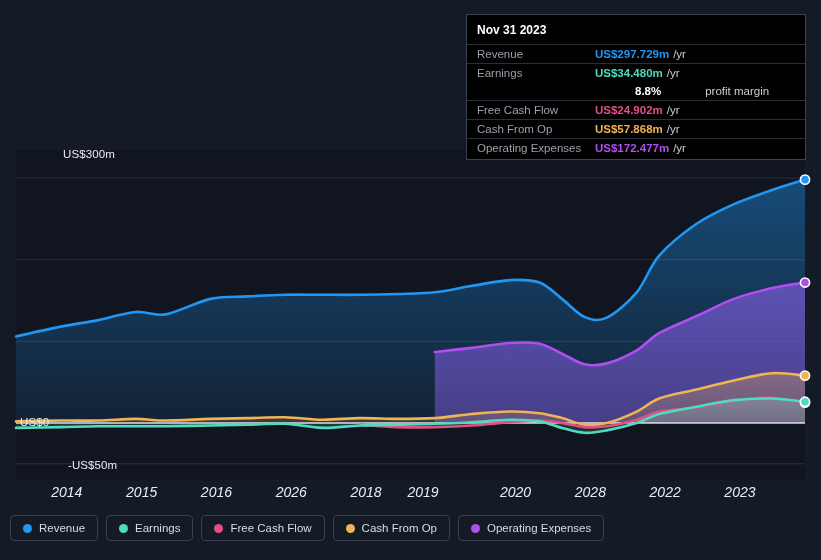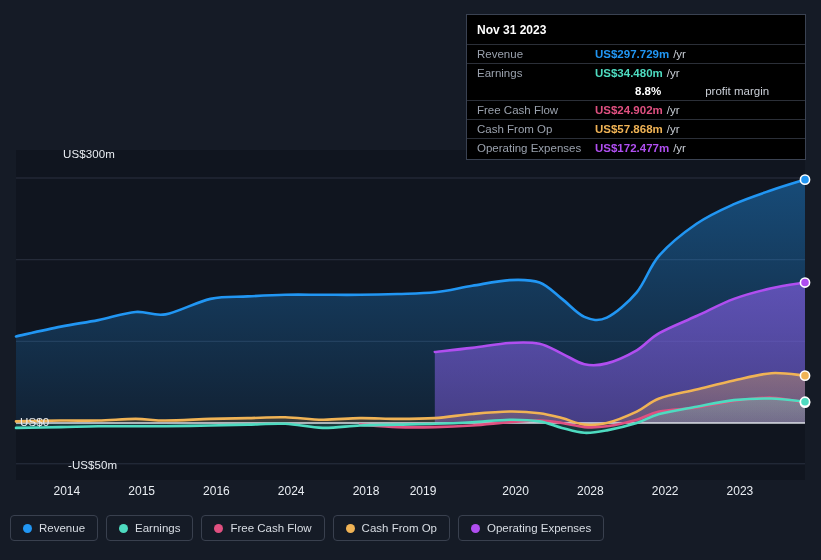--- a/index.html
+++ b/index.html
@@ -34,22 +34,23 @@
   
   #xaxis {
     position: absolute;
     left: 0; top: 484px;
     width: 821px; height: 18px;
   }
   .xlab {
     position: absolute;
     transform: translateX(-50%);
     color: #e9edf2;
-    font-size: 12px;
-    white-space: nowrap;
+    font-size: 14px;
+    white-space: nowrap;
+    font-style: italic;
   }
 
   
   #tooltip {
     position: absolute;
     left: 466px; top: 14px;
     width: 340px;
     background: #000;
     border: 1px solid #3a4252;
     padding: 6px 0 2px 0;
@@ -161,21 +162,21 @@
     </div>
 
   <div class="ylab" id="ylab-300">US$300m</div>
   <div class="ylab" id="ylab-0">US$0</div>
   <div class="ylab" id="ylab-neg">-US$50m</div>
 
   <div id="xaxis">
       <div class="xlab" style="left: 66.855px;">2014</div>
       <div class="xlab" style="left: 141.642px;">2015</div>
       <div class="xlab" style="left: 216.428px;">2016</div>
-      <div class="xlab" style="left: 291.215px;">2024</div>
+      <div class="xlab" style="left: 291.215px;">2026</div>
       <div class="xlab" style="left: 366.002px;">2018</div>
       <div class="xlab" style="left: 423px; text-align: right;">2019</div>
       <div class="xlab" style="left: 515.575px;">2020</div>
       <div class="xlab" style="left: 590.362px;">2028</div>
       <div class="xlab" style="left: 665.149px;">2022</div>
       <div class="xlab" style="left: 739.936px;">2023</div>
     </div>
 
   <div id="tooltip">
     <div id="tt-date">Nov 31 2023</div>

